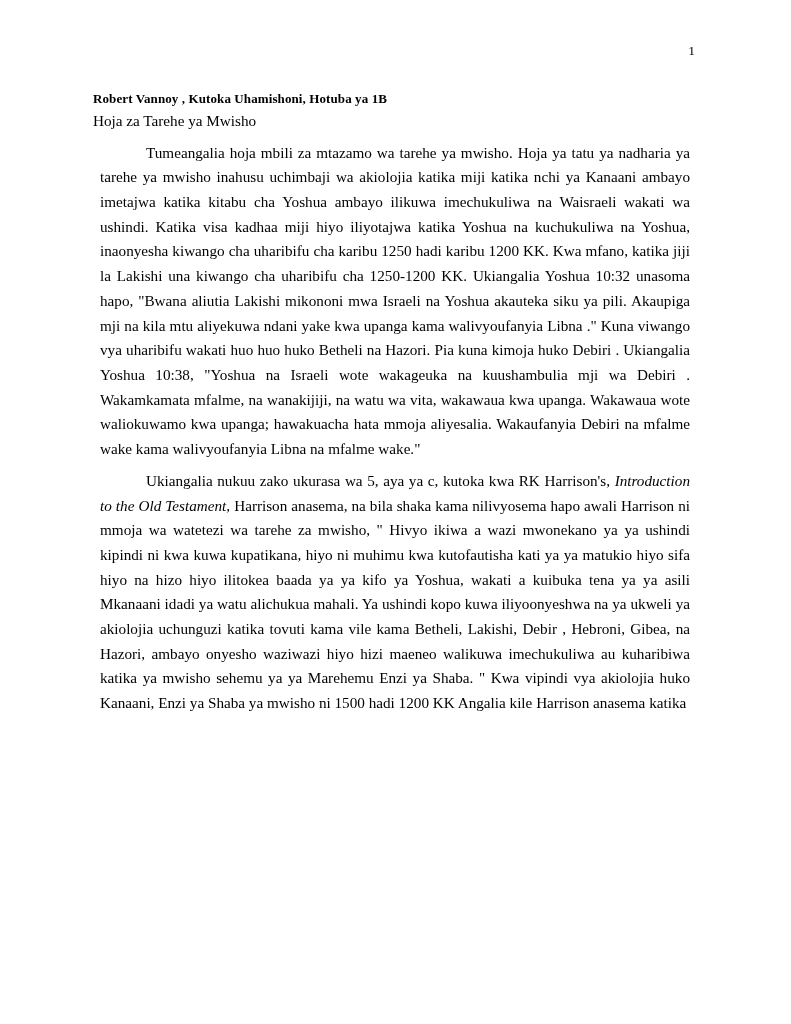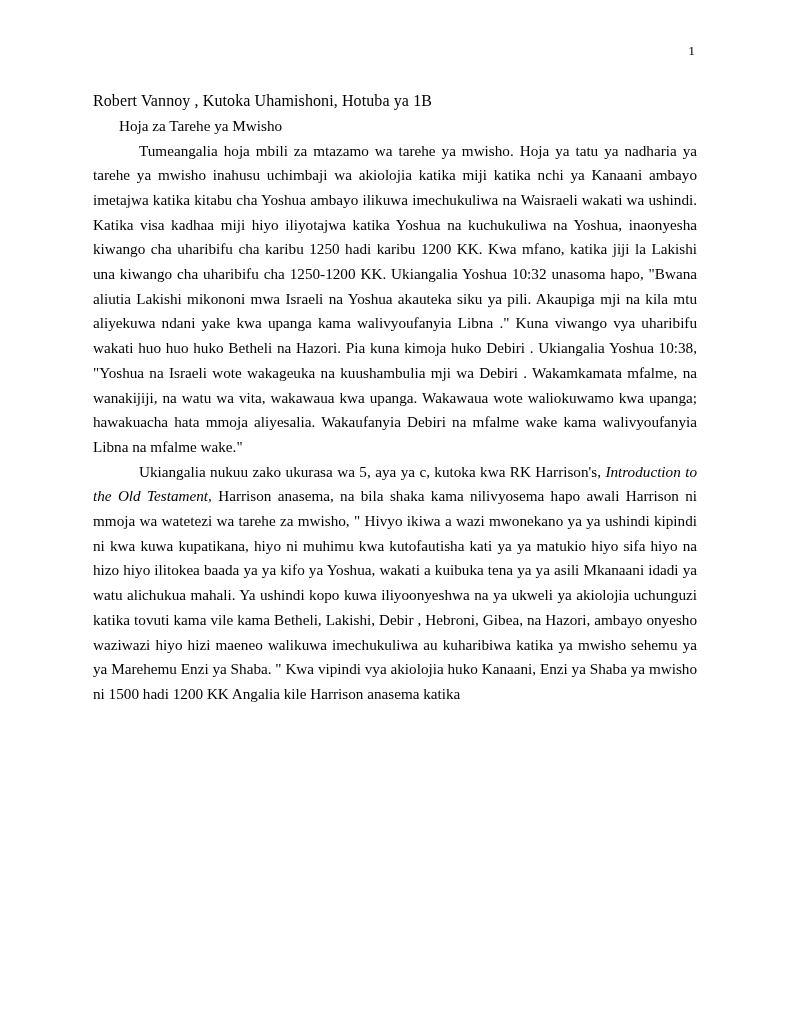--- a/index.html
+++ b/index.html
@@ -24,35 +24,34 @@
     font-size: 13.5px;
     line-height: 1;
   }
   .content {
     position: absolute;
     left: 93px;
     top: 88px;
     width: 604px;
   }
   .heading {
-    font-weight: normal;
-    font-size: 16px;
+    font-weight: bold;
+    font-size: 13px;
     line-height: 1.62;
     letter-spacing: 0.1px;
   }
   .subline {
     font-size: 15.2px;
     line-height: 1.62;
-    margin-left: 26px;
   }
   .para {
     font-size: 15.2px;
     line-height: 1.625;
     text-align: justify;
-    margin: 0;
+    margin: 7px;
   }
   .para.indent {
     text-indent: 46px;
   }
   .it {
     font-style: italic;
   }
 </style>
 </head>
 <body>

